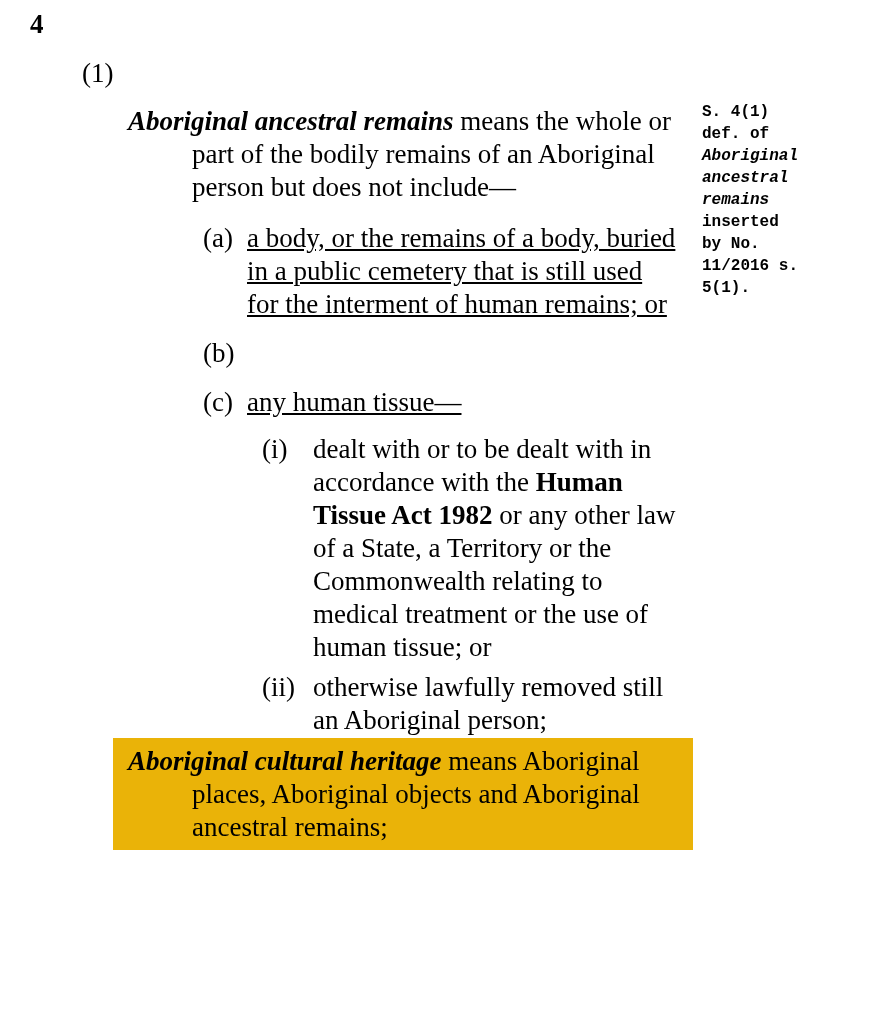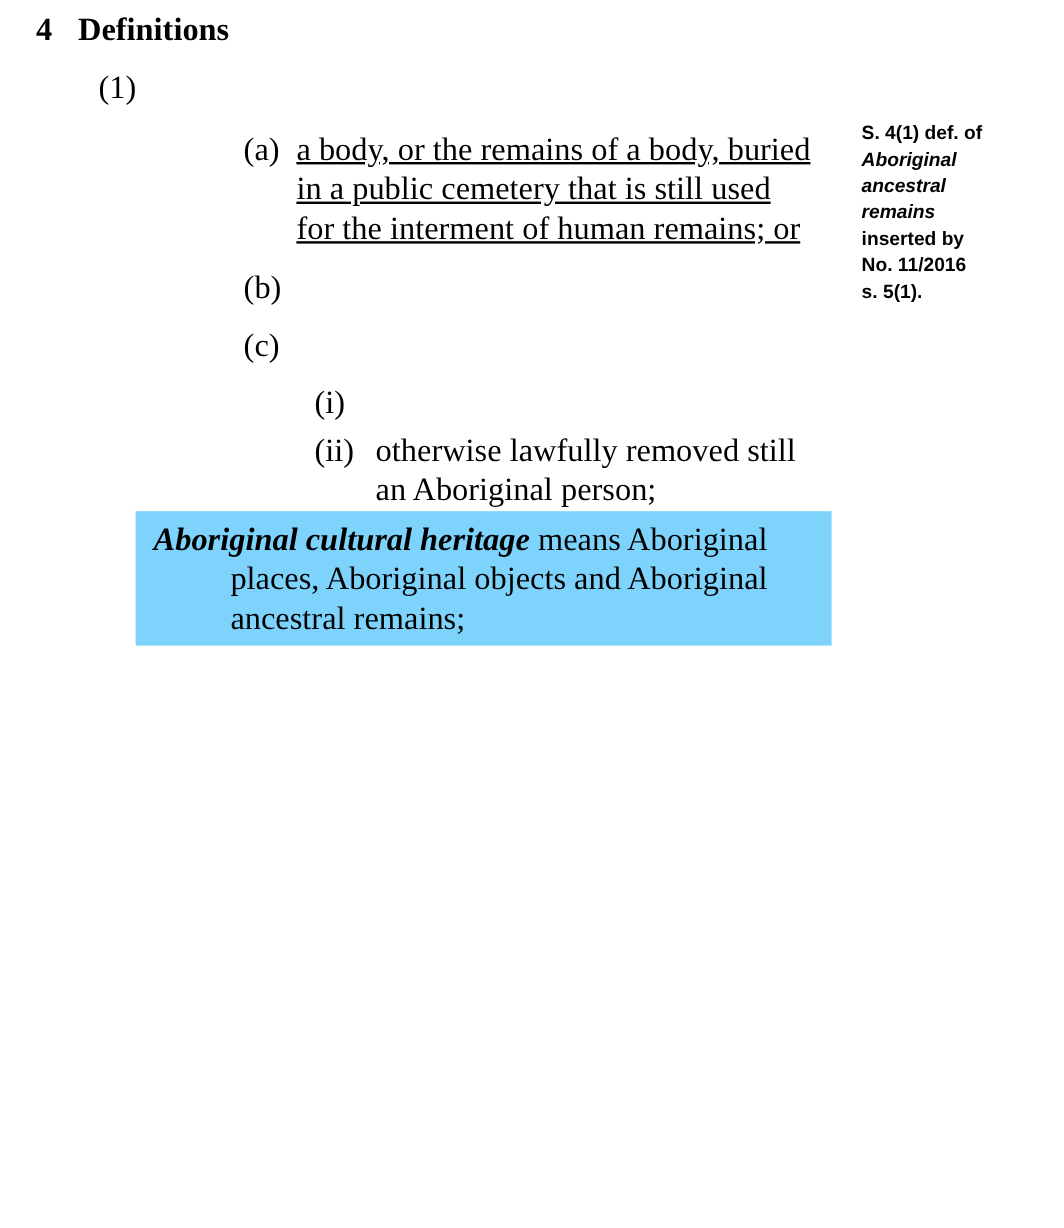--- a/index.html
+++ b/index.html
@@ -27,65 +27,67 @@
   .subclause .sclabel { width:51px; flex-shrink:0; }
   .subclause .sctext  { width:375px; }
   .subclause-i  { margin-top:14px; }
   .subclause-ii { margin-top:7px; }
   .highlight-def {
     margin:1px 0 0 113px; width:580px; box-sizing:border-box;
     padding:7px 0 6px 15px;
   }
   .highlight-def .hang2 { margin-left:64px; width:518px; text-indent:-64px; }
   .margin-note {
-    position:absolute; left:718px; width:103px;
-    font-family:Liberation Sans, sans-serif; font-weight:bold;
+    position:absolute; left:702px; width:103px;
+    font-family:Liberation Mono, monospace; font-weight:bold;
     font-size:16px; line-height:22px;
   }
   .mn1 { top:101px; }
   .mn2 { top:849px; }
   .margin-note .it { font-style:italic; }
 </style>
 </head>
 <body>
 
 <div class="page" style="background-color: rgb(255, 255, 255); color: rgb(0, 0, 0);">
 
   <div class="heading">
     <span class="num">4</span>
-    <span>Definitions</span>
   </div>
 
   <div class="subsection">
     <span class="sslabel">(1)</span>
   </div>
 
+  <div class="hang def1"><span class="term">Aboriginal ancestral remains</span><span> means the whole or part of the bodily remains of an Aboriginal person but does not include—</span></div>
 
   <div class="clause clause-a">
     <span class="clabel">(a)</span>
     <span class="ctext">a body, or the remains of a body, buried in a public cemetery that is still used for the interment of human remains; or</span>
   </div>
 
   <div class="clause clause-b">
     <span class="clabel">(b)</span>
   </div>
 
   <div class="clause clause-c">
     <span class="clabel">(c)</span>
+    <span class="ctext">any human tissue—</span>
   </div>
 
   <div class="subclause subclause-i">
     <span class="sclabel">(i)</span>
+    <span class="sctext"><span>dealt with or to be dealt with in accordance with the </span><span class="act">Human Tissue Act 1982</span><span> or any other law of a State, a Territory or the Commonwealth relating to medical treatment or the use of human tissue; or</span></span>
   </div>
 
   <div class="subclause subclause-ii">
     <span class="sclabel">(ii)</span>
     <span class="sctext">otherwise lawfully removed still an Aboriginal person;</span>
   </div>
 
-  <div class="highlight-def" style="background-color: #7dd3fc;">
+  <div class="highlight-def" style="background-color: #eab308;">
     <div class="hang2"><span class="term">Aboriginal cultural heritage</span><span> means Aboriginal places, Aboriginal objects and Aboriginal ancestral remains;</span></div>
   </div>
 
   <aside class="margin-note mn1"><span>S. 4(1) def. of </span><span class="it">Aboriginal ancestral remains</span><span> inserted by No. 11/2016 s. 5(1).</span></aside>
 
 
 </div>
 
 </body></html>

